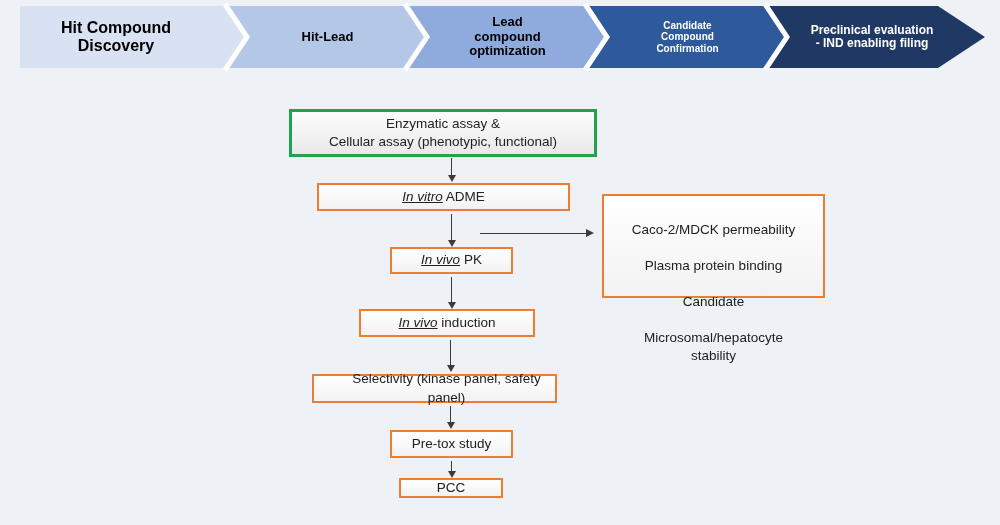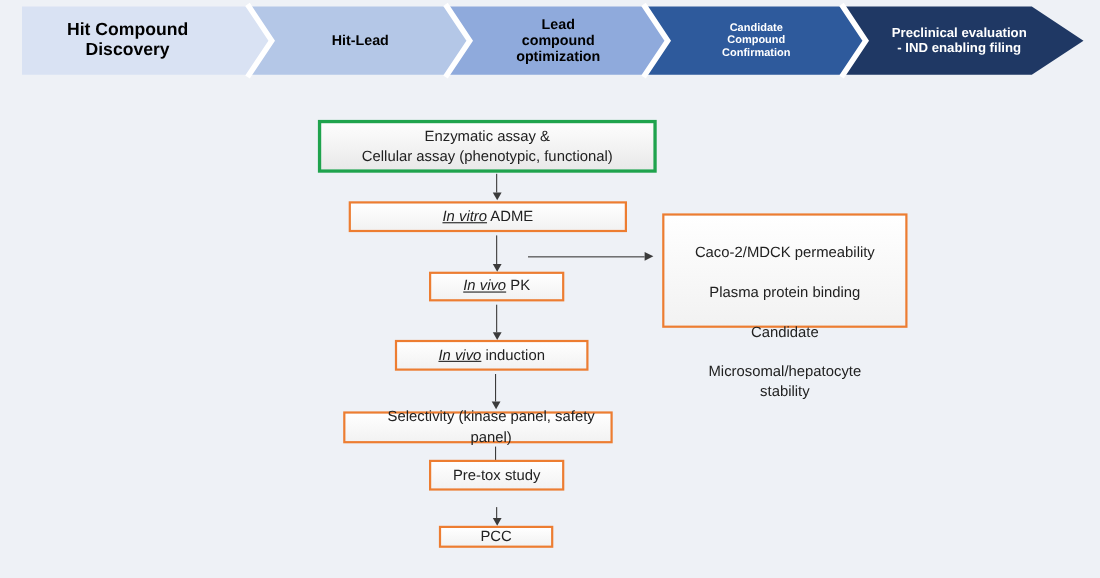--- a/index.html
+++ b/index.html
@@ -37,21 +37,21 @@
   }
   .node.green  { border: 3px solid #1fa34d; background: linear-gradient(#fdfdfd, #e9e9e9); justify-content: center; }
   .node.orange { border: 2.5px solid #ed7d31; }
   .it { font-style: italic; text-decoration: underline; }
 
   #assay-box       { left: 289px; top: 109px; width: 308px; height: 48px; }
   #adme-box        { left: 317px; top: 183px; width: 253px; height: 28px; }
   #pk-box          { left: 390px; top: 247px; width: 123px; height: 27px; }
   #efficacy-box    { left: 359px; top: 309px; width: 176px; height: 28px; }
   #selectivity-box { left: 312px; top: 374px; width: 245px; height: 29px; padding-left: 24px; }
-  #pretox-box      { left: 390px; top: 418px; width: 123px; height: 28px; }
+  #pretox-box      { left: 390px; top: 430px; width: 123px; height: 28px; }
   #pcc-box         { left: 399px; top: 478px; width: 104px; height: 20px; }
 
   #detail-panel {
     left: 602px; top: 194px; width: 223px; height: 104px;
     justify-content: flex-start; align-items: flex-start;
     padding: 7px 20px; text-align: center;
   }
   #detail-panel .panel-line { line-height: 17.8px; font-size: 13.5px; color: #212121; }
 
   

